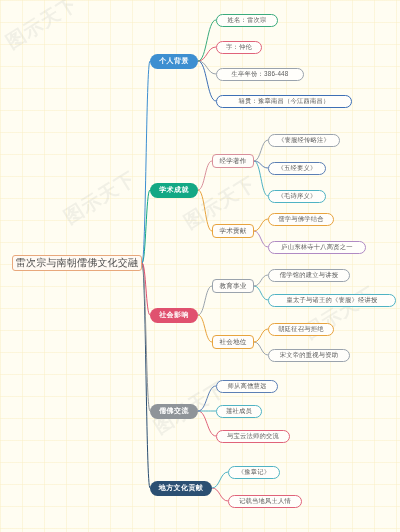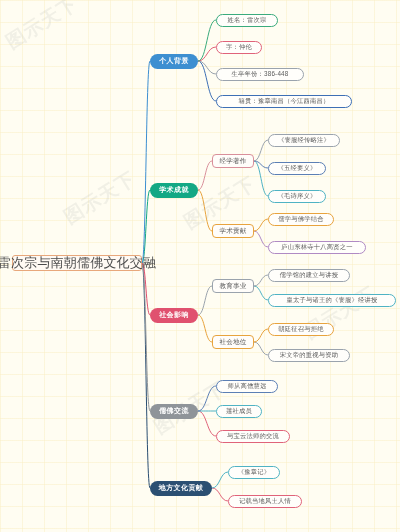--- a/index.html
+++ b/index.html
@@ -20,22 +20,23 @@
     font-size:19px;font-weight:700;letter-spacing:1px;
     transform:rotate(-32deg);white-space:nowrap;
     pointer-events:none;user-select:none;
   }
   .node{
     position:absolute;box-sizing:border-box;white-space:nowrap;
     display:flex;align-items:center;justify-content:center;
   }
   .root{
     border:1px solid #e8a87c;background:#fffaf4;color:#4a4a4a;
-    border-radius:3px;font-size:13px;padding:0 5px;
+    border-radius:3px;font-size:10px;padding:0 5px;
     letter-spacing:.2px;
+    align-items:flex-end;
   }
   .branch{
     border-radius:9px;color:#ffffff;font-size:7px;font-weight:700;
     padding:4px 8px;letter-spacing:.4px;
   }
   .sub{
     border-radius:4px;background:#fffdfa;font-size:6.6px;color:#555;
     padding:3px 6px;border:1px solid #ccc;letter-spacing:.2px;
   }
   .leaf{

